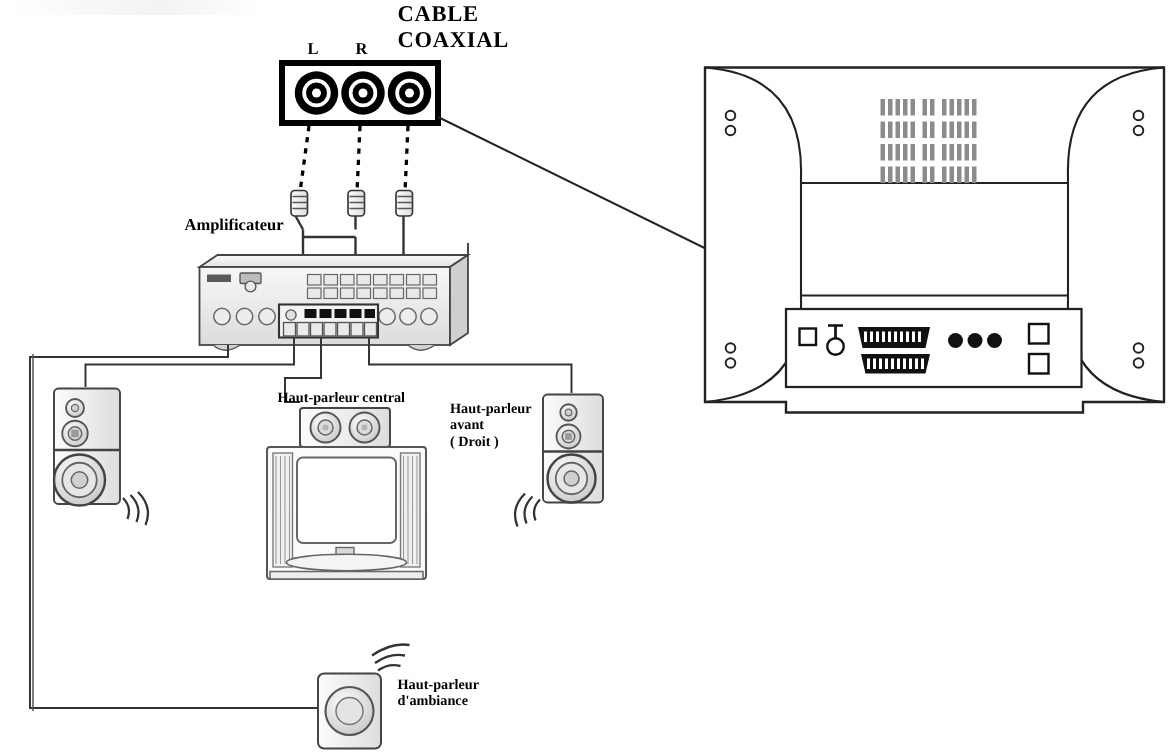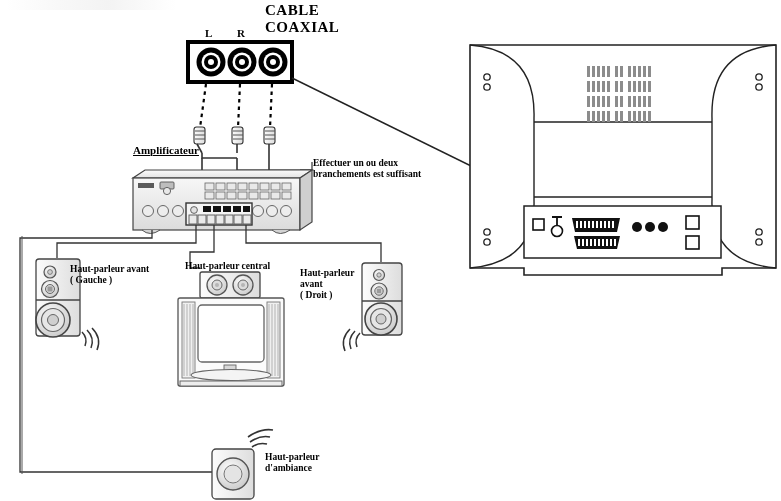--- a/index.html
+++ b/index.html
@@ -1,21 +1,21 @@
 <!DOCTYPE html>
 <html><head>
 <meta charset="utf-8">
 <style>
   html,body{margin:0;padding:0;background:#ffffff;}
   body{width:781px;height:501px;position:relative;overflow:hidden;
        font-family:"Liberation Serif", serif;color:#000;}
   #stage{position:absolute;inset:0;width:781px;height:482px;}
   .lbl{position:absolute;font-weight:bold;line-height:1.15;white-space:pre-line;}
   #t-cable{left:265px;top:2px;font-size:15px;letter-spacing:.5px;}
-  #t-amp{left:133px;top:144px;font-size:11px;text-decoration:underline;}
+  #t-amp{left:123px;top:144px;font-size:11px;}
   #t-note{left:313px;top:158px;font-size:9.5px;}
   #t-fl{left:70px;top:264px;font-size:9.5px;}
   #t-center{left:185px;top:261px;font-size:9.5px;text-align:right;}
   #t-fr{left:300px;top:268px;font-size:9.5px;}
   #t-sur{left:265px;top:452px;font-size:9.5px;}
   #t-L{left:205px;top:27px;font-size:11px;}
   #t-R{left:237px;top:27px;font-size:11px;}
   #ghost{position:absolute;left:6px;top:-6px;width:170px;height:16px;
          opacity:.10;background:linear-gradient(90deg,#fff 0%,#bbb 30%,#888 60%,#fff 100%);}
 </style>
@@ -408,24 +408,20 @@
         <rect x="686" y="236" width="13" height="13" fill="#fff" stroke="#111" stroke-width="1.6"></rect>
       </g>
     </g>
   </svg>
 
   <div class="lbl" id="t-cable">CABLE
 COAXIAL</div>
   <div class="lbl" id="t-L">L</div>
   <div class="lbl" id="t-R">R</div>
   <div class="lbl" id="t-amp">Amplificateur</div>
-  <div class="lbl" id="t-note">Effectuer un ou deux
-branchements est suffisant</div>
-  <div class="lbl" id="t-fl">Haut-parleur avant
-( Gauche )</div>
   <div class="lbl" id="t-center">Haut-parleur central</div>
   <div class="lbl" id="t-fr">Haut-parleur
 avant
 ( Droit )</div>
   <div class="lbl" id="t-sur">Haut-parleur
 d'ambiance</div>
 
 </div>
 
 </body></html>

